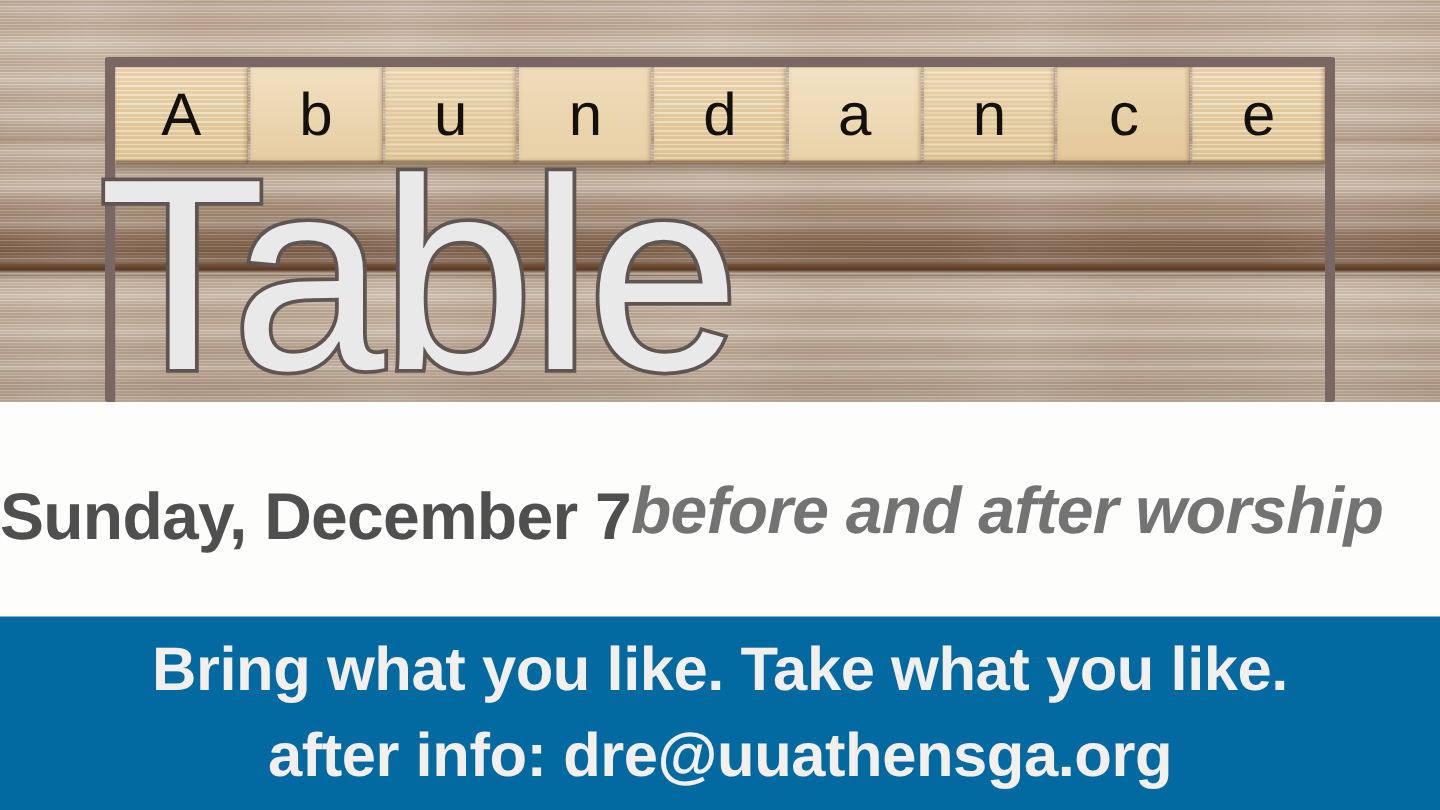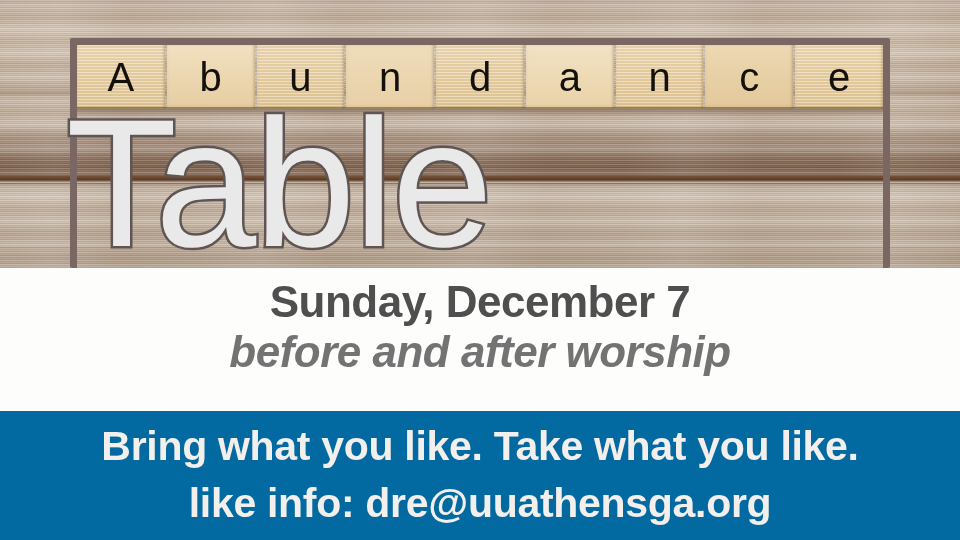--- a/index.html
+++ b/index.html
@@ -185,21 +185,21 @@
 
   
   .mid-band {
     position: absolute;
     left: 0;
     top: 268px;
     width: 960px;
     height: 143px;
     background: #fdfdfb;
     display: flex;
-    flex-direction: column;
+    flex-direction: row;
     align-items: center;
     justify-content: flex-start;
   }
   .date-line {
     margin-top: 10px;
     font-size: 44px;
     font-weight: bold;
     color: #4f4f4f;
     letter-spacing: -0.5px;
     line-height: 1.08;
@@ -298,16 +298,16 @@
 
   <div class="wordmark">Table</div>
 
   <div class="mid-band">
     <div class="date-line">Sunday, December 7</div>
     <div class="worship-line">before and after worship</div>
   </div>
 
   <div class="bottom-band">
     <div class="bring-line">Bring what you like.  Take what you like.</div>
-    <div class="info-line">like info:  dre@uuathensga.org</div>
+    <div class="info-line">after info:  dre@uuathensga.org</div>
   </div>
 
 </div>
 
 </body></html>

